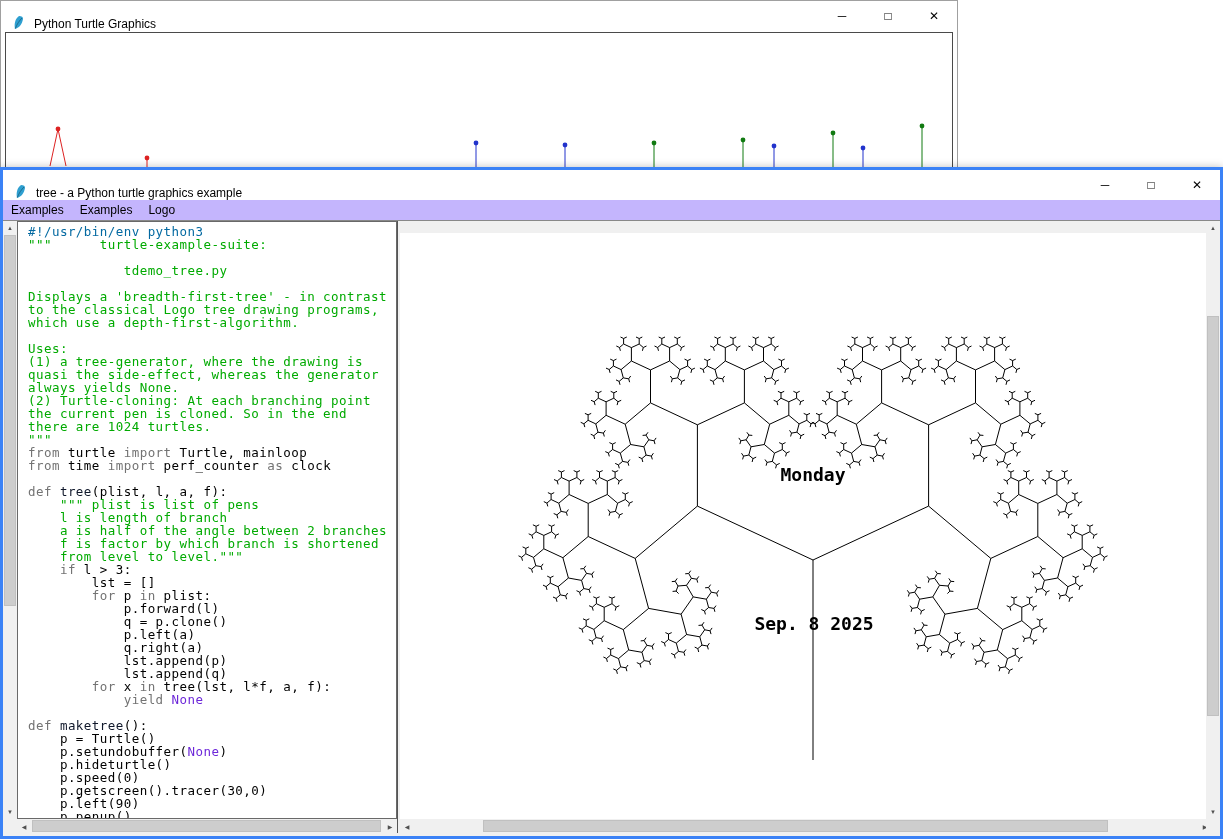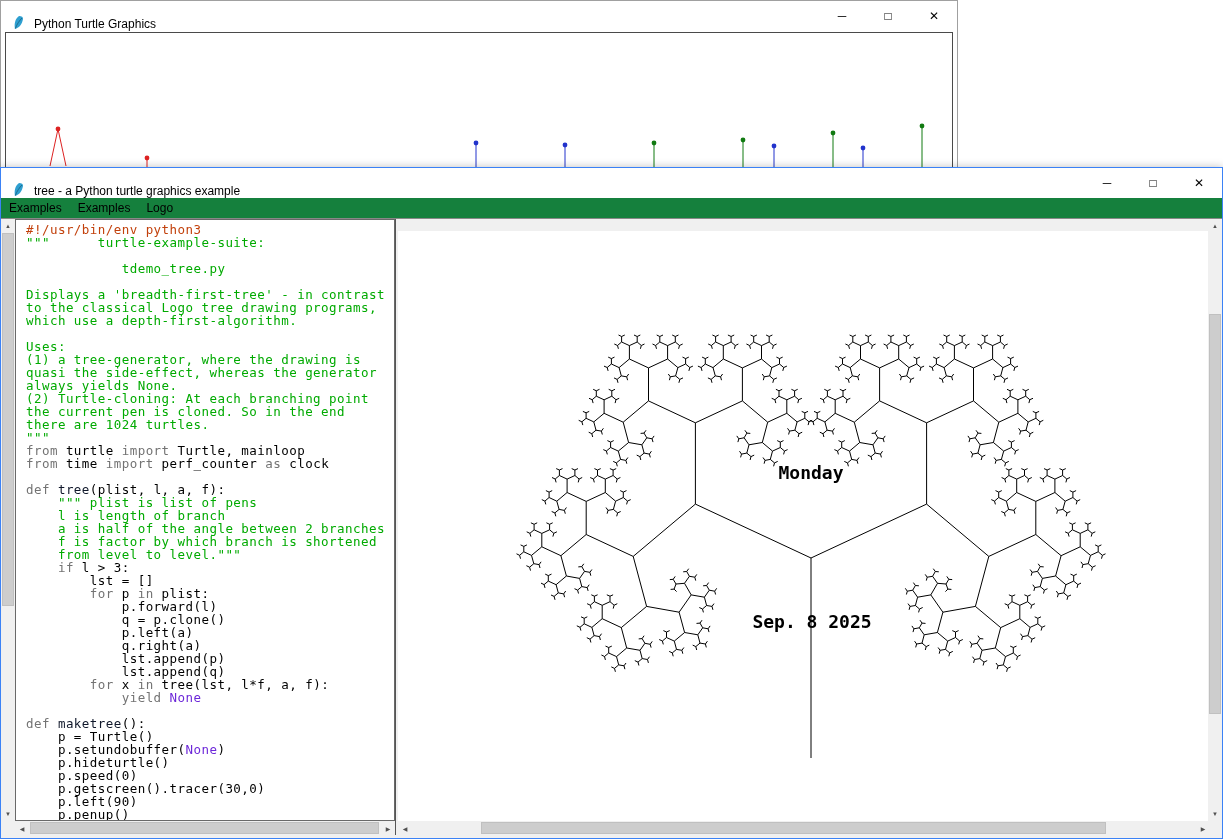--- a/index.html
+++ b/index.html
@@ -10,40 +10,40 @@
   .title-text{font-size:12px;color:#000;margin-left:7px;white-space:nowrap;}
   .win-controls{margin-left:auto;display:flex;height:100%;}
   .win-btn{width:46px;height:100%;display:flex;align-items:center;justify-content:center;font-size:12px;color:#000;cursor:default;}
 
   
   #bg-window{left:0;top:0;width:958px;height:700px;border:1px solid #a0a0a0;}
   #bg-canvas{position:absolute;left:4px;top:31px;right:4px;height:660px;background:#fff;border:1px solid #4a4a4a;border-bottom:none;}
   #bg-canvas svg{position:absolute;left:-5px;top:-32px;}
 
   
-  #fg-window{left:0;top:167px;width:1223px;height:672px;border:1px solid #3b82f6;box-shadow:0 0 8px rgba(0,0,0,0.25);}
-  .menubar{height:20px;background:#15803d;display:flex;align-items:center;text-align:center;}
+  #fg-window{left:0;top:167px;width:1223px;height:672px;border:3px solid #3b82f6;box-shadow:0 0 8px rgba(0,0,0,0.25);}
+  .menubar{height:20px;background:#c4b5fd;display:flex;align-items:center;text-align:center;}
   .menu-item{font-size:12px;color:#000;padding:0 8px;height:100%;display:flex;align-items:center;cursor:default;}
   .content{position:absolute;left:0;right:0;top:50px;bottom:0;border-top:1px solid #888;background:#f0f0f0;}
 
   
   .sb{position:absolute;background:#f0f0f0;}
   .sb-btn{position:absolute;display:flex;align-items:center;justify-content:center;font-size:6px;color:#505050;background:#f0f0f0;}
   .sb-thumb{position:absolute;background:#cdcdcd;border:1px solid #c0c0c0;}
   .v .sb-btn{width:100%;height:14px;}
   .h .sb-btn{width:14px;height:100%;}
 
   #code-vscroll{left:0;top:0;width:14px;bottom:17px;}
   #code-vscroll .up{top:0;}
   #code-vscroll .down{bottom:0;}
   #code-vscroll .sb-thumb{left:1px;right:1px;top:14px;height:62%;}
 
   #code-pane{position:absolute;left:14px;width:380px;top:0;bottom:17px;background:#fff;border:1px solid #696969;overflow:hidden;}
   .code-area{position:absolute;left:0;top:3px;right:0;bottom:0;padding-left:10px;font-family:"DejaVu Sans Mono",monospace;font-size:12.5px;line-height:13px;letter-spacing:0.45px;white-space:pre;color:#000;}
-  .tok-c{color:#c2410c;}
+  .tok-c{color:#0369a1;}
   .tok-s{color:#00aa00;}
   .tok-k{color:#737373;}
   .tok-d{color:#0f172a;}
   .tok-b{color:#6d28d9;}
 
   #code-hscroll{left:14px;width:380px;height:14px;bottom:3px;}
   #code-hscroll .left{left:0;}
   #code-hscroll .right{right:0;}
   #code-hscroll .sb-thumb{top:1px;bottom:1px;left:15px;right:16px;}
 

